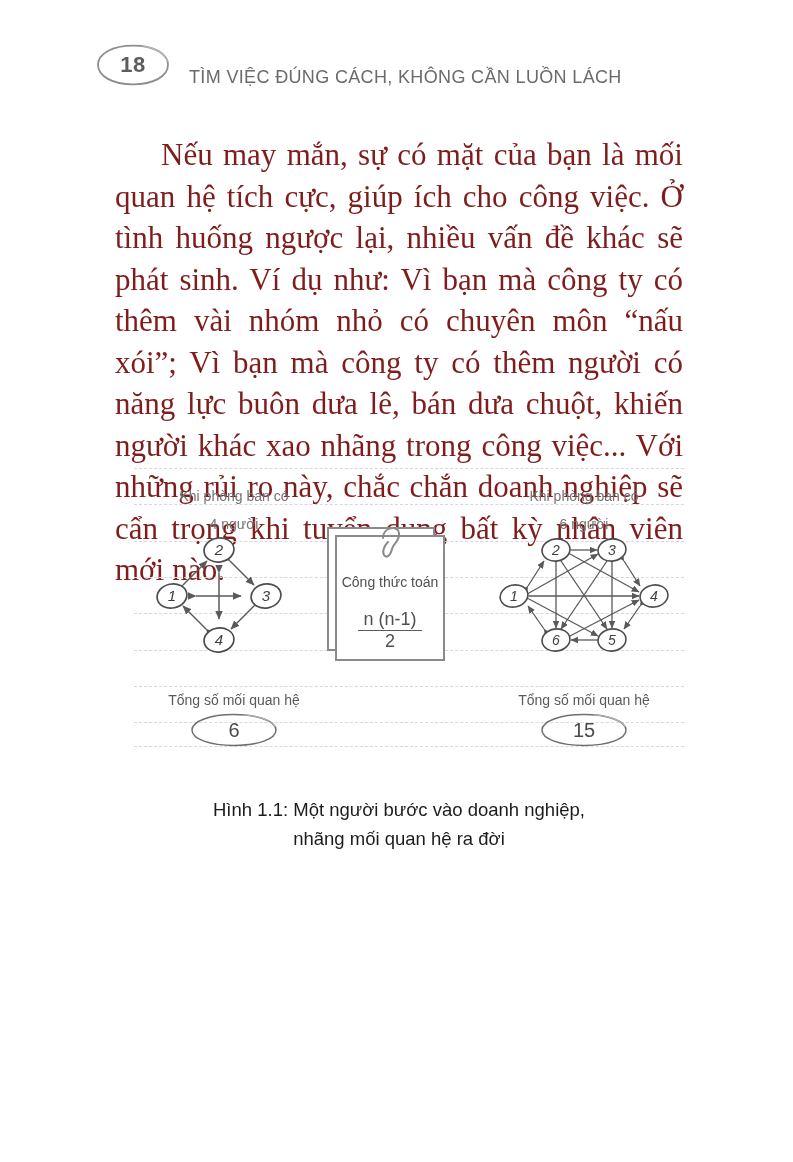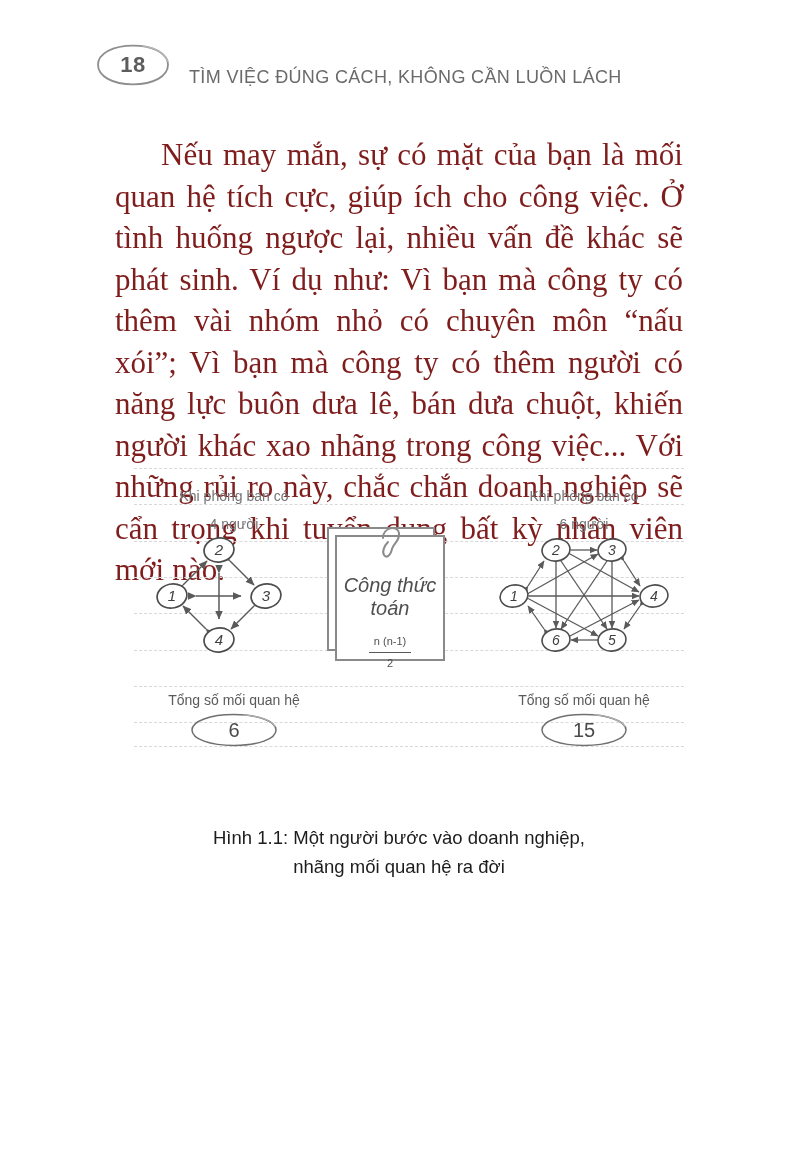--- a/index.html
+++ b/index.html
@@ -183,42 +183,41 @@
   #formula-card svg { position: absolute; left: 0; top: 0; overflow: visible; }
   .card-text {
     position: absolute;
     left: 8px;
     top: 52px;
     width: 112px;
     text-align: center;
     font-family: "Liberation Sans", "DejaVu Sans", sans-serif;
     color: #4f4f4f;
   }
-  .card-title { font-size: 20px; margin-bottom: 12px; font-style: italic; }
+  .card-title { font-size: 14px; margin-bottom: 20px; }
   .frac {
     display: inline-block;
     text-align: center;
-    font-size: 11px;
+    font-size: 18px;
     line-height: 19px;
   }
   .frac .num { border-bottom: 1.4px solid #5a5a5a; padding: 0 5px 1px 5px; display: block; }
   .frac .den { display: block; padding-top: 1px; }
 
   
   #caption {
     position: absolute;
     left: 115px;
     top: 795px;
     width: 568px;
     text-align: center;
     font-family: "Liberation Sans", "DejaVu Sans", sans-serif;
     font-size: 18.5px;
     line-height: 29px;
     color: #1c1c1c;
-    margin-top: 28px;
   }
   #caption .cap-line { display: block; }
 </style>
 </head>
 <body>
 
 <div id="page">
 
   <div class="running-head">
     <div class="folio-wrap">

